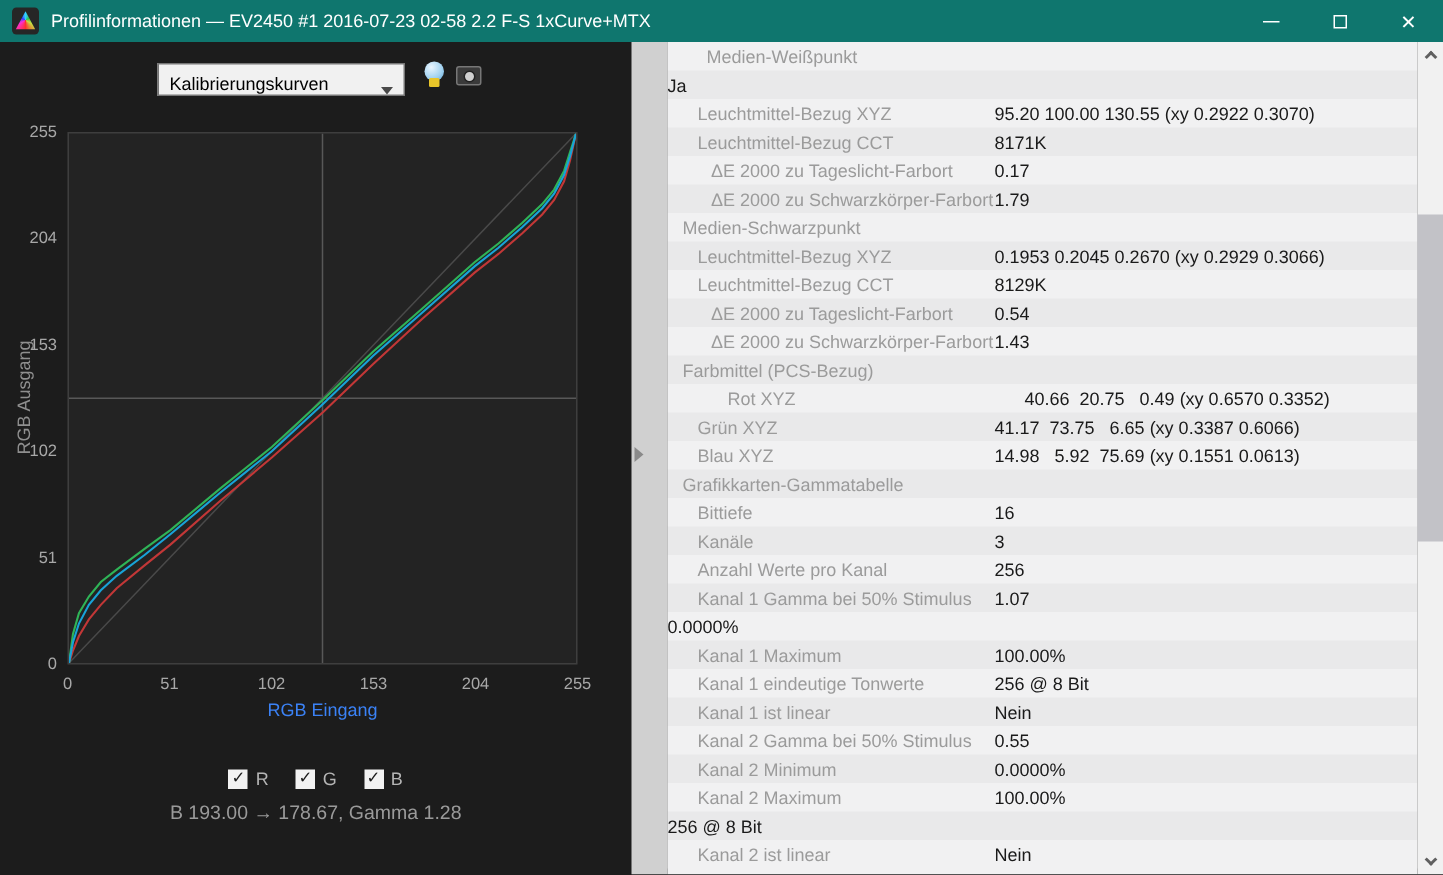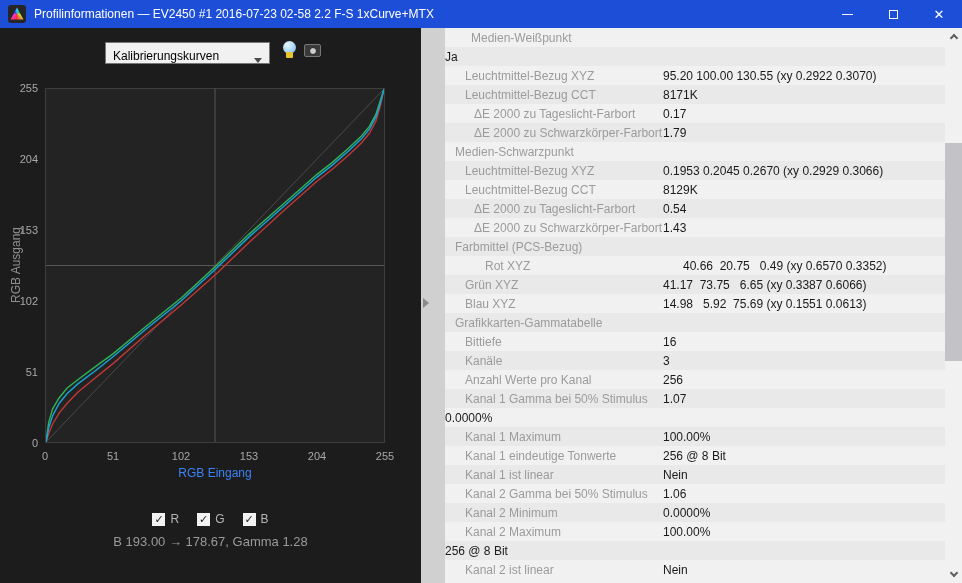--- a/index.html
+++ b/index.html
@@ -2,21 +2,21 @@
 <html><head>
 <meta charset="utf-8">
 <style>
   * { margin:0; padding:0; box-sizing:border-box; }
   html,body { width:962px; height:583px; overflow:hidden; background:#1c1c1c;
               font-family:"Liberation Sans", sans-serif; }
   .window { position:relative; width:962px; height:583px; overflow:hidden; }
 
   
   .titlebar { position:absolute; top:0; left:0; width:100%; height:28px;
-              background:#1d4ed8; display:flex; align-items:center; }
+              background:#0f766e; display:flex; align-items:center; }
   .app-icon { width:18px; height:18px; margin:0 8px 0 8px; background:#262626;
               border-radius:3px; position:relative; flex:none; }
   .app-icon::before { content:""; position:absolute; left:2px; top:2px; width:14px; height:13px;
               background:conic-gradient(from 180deg, #ff3030, #ff30d0, #3040ff, #30d0ff, #30c050, #c8e040, #ff3030);
               clip-path:polygon(50% 4%, 4% 96%, 96% 96%); }
   .title-text { color:#ffffff; font-size:12px; white-space:nowrap; }
   .caption-buttons { margin-left:auto; display:flex; height:28px; }
   .cap-btn { width:46px; height:28px; display:flex; align-items:center; justify-content:center; }
   .glyph-min { width:11px; height:1px; background:#fff; }
   .glyph-max { width:9px; height:9px; border:1px solid #fff; }
@@ -189,21 +189,21 @@
       <div class="prop-row odd"><span class="prop-label" style="padding-left: 20px; width: 218px;">Blau XYZ</span><span class="prop-value">14.98   5.92  75.69 (xy 0.1551 0.0613)</span></div>
       <div class="prop-row even"><span class="prop-label" style="padding-left: 10px; width: 218px;">Grafikkarten-Gammatabelle</span><span class="prop-value"></span></div>
       <div class="prop-row odd"><span class="prop-label" style="padding-left: 20px; width: 218px;">Bittiefe</span><span class="prop-value">16</span></div>
       <div class="prop-row even"><span class="prop-label" style="padding-left: 20px; width: 218px;">Kanäle</span><span class="prop-value">3</span></div>
       <div class="prop-row odd"><span class="prop-label" style="padding-left: 20px; width: 218px;">Anzahl Werte pro Kanal</span><span class="prop-value">256</span></div>
       <div class="prop-row even"><span class="prop-label" style="padding-left: 20px; width: 218px;">Kanal 1 Gamma bei 50% Stimulus</span><span class="prop-value">1.07</span></div>
       <div class="prop-row odd"><span class="prop-value">0.0000%</span></div>
       <div class="prop-row even"><span class="prop-label" style="padding-left: 20px; width: 218px;">Kanal 1 Maximum</span><span class="prop-value">100.00%</span></div>
       <div class="prop-row odd"><span class="prop-label" style="padding-left: 20px; width: 218px;">Kanal 1 eindeutige Tonwerte</span><span class="prop-value">256 @ 8 Bit</span></div>
       <div class="prop-row even"><span class="prop-label" style="padding-left: 20px; width: 218px;">Kanal 1 ist linear</span><span class="prop-value">Nein</span></div>
-      <div class="prop-row odd"><span class="prop-label" style="padding-left: 20px; width: 218px;">Kanal 2 Gamma bei 50% Stimulus</span><span class="prop-value">1.06</span></div>
+      <div class="prop-row odd"><span class="prop-label" style="padding-left: 20px; width: 218px;">Kanal 2 Gamma bei 50% Stimulus</span><span class="prop-value">0.55</span></div>
       <div class="prop-row even"><span class="prop-label" style="padding-left: 20px; width: 218px;">Kanal 2 Minimum</span><span class="prop-value">0.0000%</span></div>
       <div class="prop-row odd"><span class="prop-label" style="padding-left: 20px; width: 218px;">Kanal 2 Maximum</span><span class="prop-value">100.00%</span></div>
       <div class="prop-row even"><span class="prop-value">256 @ 8 Bit</span></div>
       <div class="prop-row odd"><span class="prop-label" style="padding-left: 20px; width: 218px;">Kanal 2 ist linear</span><span class="prop-value">Nein</span></div>
     </div>
 
   <div class="scrollbar">
     <div class="sb-btn sb-up">
         <div class="chev chev-up"></div>
       </div>

